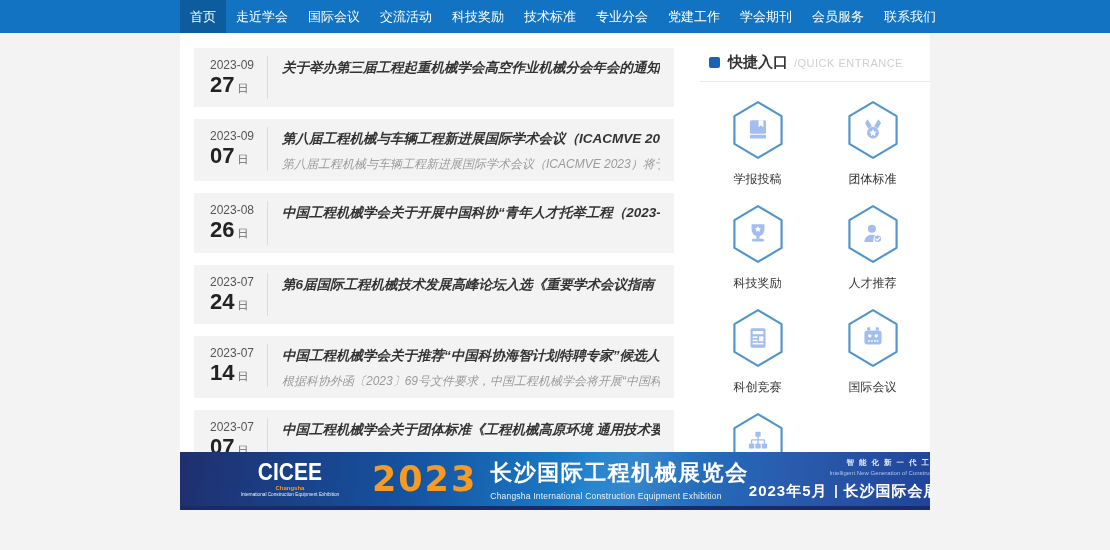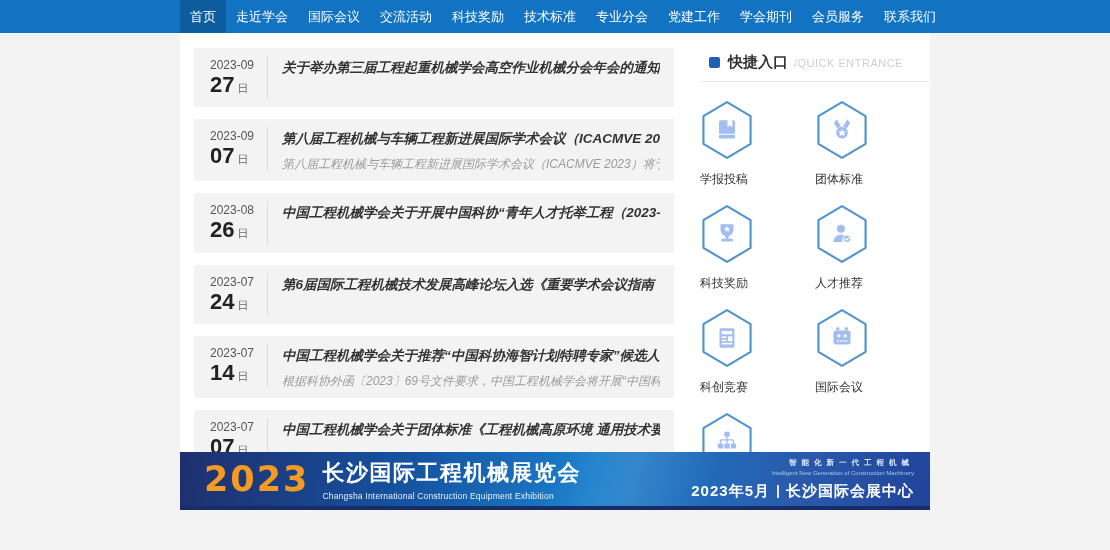--- a/index.html
+++ b/index.html
@@ -25,21 +25,21 @@
   .news-title { font-size:13.5px; font-weight:bold; color:#333; white-space:nowrap; overflow:hidden; }
   .news-sub { margin-top:8px; font-size:12px; color:#9b9b9b; white-space:nowrap; overflow:hidden; }
 
   
   .quick-panel { position:absolute; left:520px; top:12px; width:230px; background:#fff; }
   .qp-header { display:flex; align-items:center; padding:8px 0 9px 9px; border-bottom:1px solid #e9e9e9; }
   .qp-square { width:11px; height:11px; background:#1b62b5; border-radius:2px; flex-shrink:0; }
   .qp-title { font-size:15px; font-weight:bold; color:#333; margin-left:8px; }
   .qp-sub { font-size:11px; color:#cfcfcf; margin-left:6px; letter-spacing:.5px; }
   .hex-grid { display:grid; grid-template-columns:1fr 1fr; justify-items:center; padding-top:12px; }
-  .hex-cell { display:flex; flex-direction:column; padding:6px 0 10px; cursor:pointer; width:100%; }
+  .hex-cell { display:flex; flex-direction:column; align-items:center; padding:6px 0 10px; cursor:pointer; width:100%; }
   .hex-label { margin-top:7px; font-size:12px; color:#333; }
 
   
   .banner { position:absolute; left:0; top:419px; width:750px; height:58px;
     background:linear-gradient(100deg,#1f2f6e 0%,#15529f 30%,#1b80cc 55%,#2a5aac 82%,#20449a 100%);
     display:flex; align-items:center; overflow:hidden; cursor:pointer; border-bottom:4px solid #182d68; }
   .banner::before { content:""; position:absolute; inset:0;
     background:linear-gradient(105deg,transparent 50%,rgba(255,255,255,.10) 60%,transparent 70%); pointer-events:none; }
   .banner-logo { margin-left:52px; color:#fff; text-align:center; line-height:1; flex-shrink:0; }
   .logo-cicee { font-size:21px; font-weight:bold; letter-spacing:0; transform:scaleY(1.12); }
@@ -232,20 +232,25 @@
                 <rect x="19" y="27" width="10" height="9" rx="1.5"></rect>
                 <rect x="31" y="27" width="10" height="9" rx="1.5"></rect>
               </g>
             </svg></span>
     <span class="hex-label">专业分会</span>
   </div>
       </div>
   </aside>
 
   <div class="banner">
+    <div class="banner-logo">
+      <div class="logo-cicee">CICEE</div>
+      <div class="logo-sub1">Changsha</div>
+      <div class="logo-sub2">International Construction Equipment Exhibition</div>
+    </div>
     <div class="banner-year">2023</div>
     <div class="banner-title-block">
       <div class="banner-title-cn">长沙国际工程机械展览会</div>
       <div class="banner-title-en">Changsha International Construction Equipment Exhibition</div>
     </div>
     <div class="banner-right">
       <div class="br-cn">智能化新一代工程机械</div>
       <div class="br-en">Intelligent New Generation of Construction Machinery</div>
       <div class="br-date">
         <span>2023年5月</span><span class="br-divider"></span><span>长沙国际会展中心</span>

